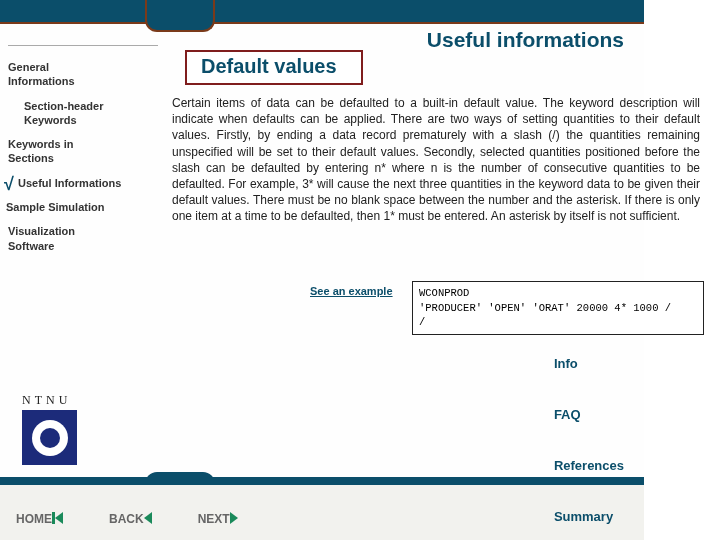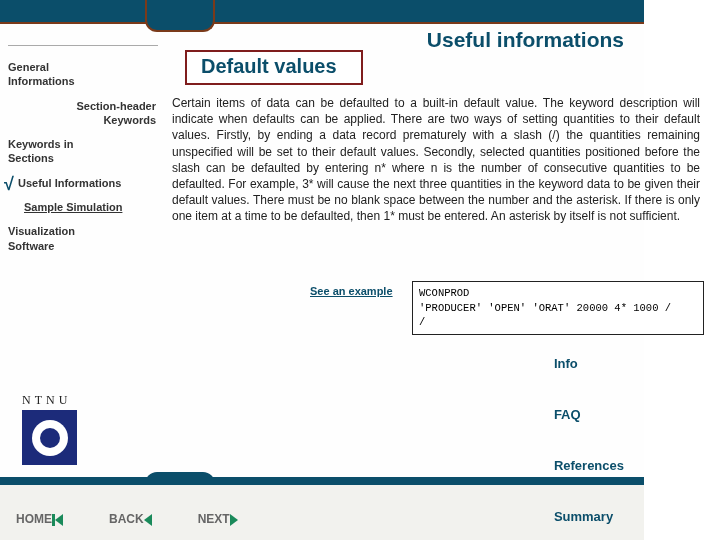--- a/index.html
+++ b/index.html
@@ -18,21 +18,21 @@
   .logo-core { width: 20px; height: 20px; background: #1c2b7a; border-radius: 50%; }
   .heading-box { position: absolute; left: 185px; top: 50px; border: 2px solid #7f1d1d; padding: 3px 24px 5px 14px; background:#fff; }
   .heading-box span { font-size: 20px; font-weight: bold; color: #0b4e6a; }
   .body-text { position: absolute; left: 172px; top: 95px; width: 528px; font-size: 12px; color: #222; line-height: 1.35; text-align: justify;}
   .see-link { position: absolute; left: 310px; top: 285px; font-size: 11px; font-weight: bold; color: #0b4e6a; text-decoration: underline; cursor: pointer; }
   .code-box { position: absolute; left: 412px; top: 281px; width: 292px; border: 1px solid #222; padding: 4px 6px; font-family: "Courier New", monospace; font-size: 10.5px; line-height: 1.4; color: #000; background:#fff;}
   .footer { position: absolute; left: 0; right: 0; bottom: 0; height: 58px; background: #f2f2ee; border-top: 3px solid #0b4e6a; }
   .footer::before { content:""; position:absolute; top:-8px; left:0; right:0; height:5px; background:#0b4e6a; }
   .foot-notch { position:absolute; bottom:54px; left:145px; width:70px; height:14px; background:#0b4e6a; border-radius:12px 12px 0 0;}
   .foot-left { position: absolute; left: 16px; bottom: 14px; display: flex; gap: 46px; }
-  .nav-btn { font-size: 12px; font-weight: bold; color: #666; cursor: pointer; display:flex; align-items:flex-end; }
+  .nav-btn { font-size: 12px; font-weight: bold; color: #666; cursor: pointer; display:flex; align-items:flex-start; }
   .tri { display:inline-block; width:0; height:0; }
   .tri.l { border-top:6px solid transparent; border-bottom:6px solid transparent; border-right:8px solid #1a8a5a;}
   .tri.r { border-top:6px solid transparent; border-bottom:6px solid transparent; border-left:8px solid #1a8a5a;}
   .bar { display:inline-block; width:3px; height:12px; background:#1a8a5a;}
   .foot-right { position: absolute; right: 20px; bottom: 16px; display: flex; gap: 36px; flex-direction: column; }
   .foot-link { font-size: 13px; font-weight: bold; color: #0b4e6a; cursor: pointer; }
   .left-rule { position:absolute; left:8px; top:45px; width:150px; border-top:1px solid #aaa;}
 </style>
 </head>
 <body>
@@ -40,29 +40,29 @@
 
 <div class="top-bar"></div>
 <div class="top-notch"></div>
 <div class="left-rule"></div>
 
 <div class="title">Useful informations</div>
 
 <div class="sidebar">
   <div class="nav-item" style="white-space:pre-line; margin-left:2px;">General
 Informations</div>
-  <div class="nav-item" style="white-space:pre-line; margin-left:8px;text-align:right;">Section-header
+  <div class="nav-item" style="white-space:pre-line; margin-left:18px;">Section-header
 Keywords</div>
   <div class="nav-item" style="white-space:pre-line; margin-left:2px;">Keywords in
 Sections</div>
   <div class="nav-item sel" style="margin-left:12px;">
     <span style="position:absolute; left:-14px; top:-3px; font-size:18px; color:#0b4e6a;">√</span>
     <span>Useful Informations</span>
   </div>
-  <div class="nav-item" style="margin-left:18px;text-decoration:underline;">Sample Simulation</div>
+  <div class="nav-item" style="margin-left:0;">Sample Simulation</div>
   <div class="nav-item" style="white-space:pre-line; margin-left:2px;">Visualization
 Software</div>
 </div>
 
 <div class="ntnu">NTNU</div>
 <div class="logo">
   <div class="logo-inner">
         <div class="logo-core"></div>
       </div>
 </div>

